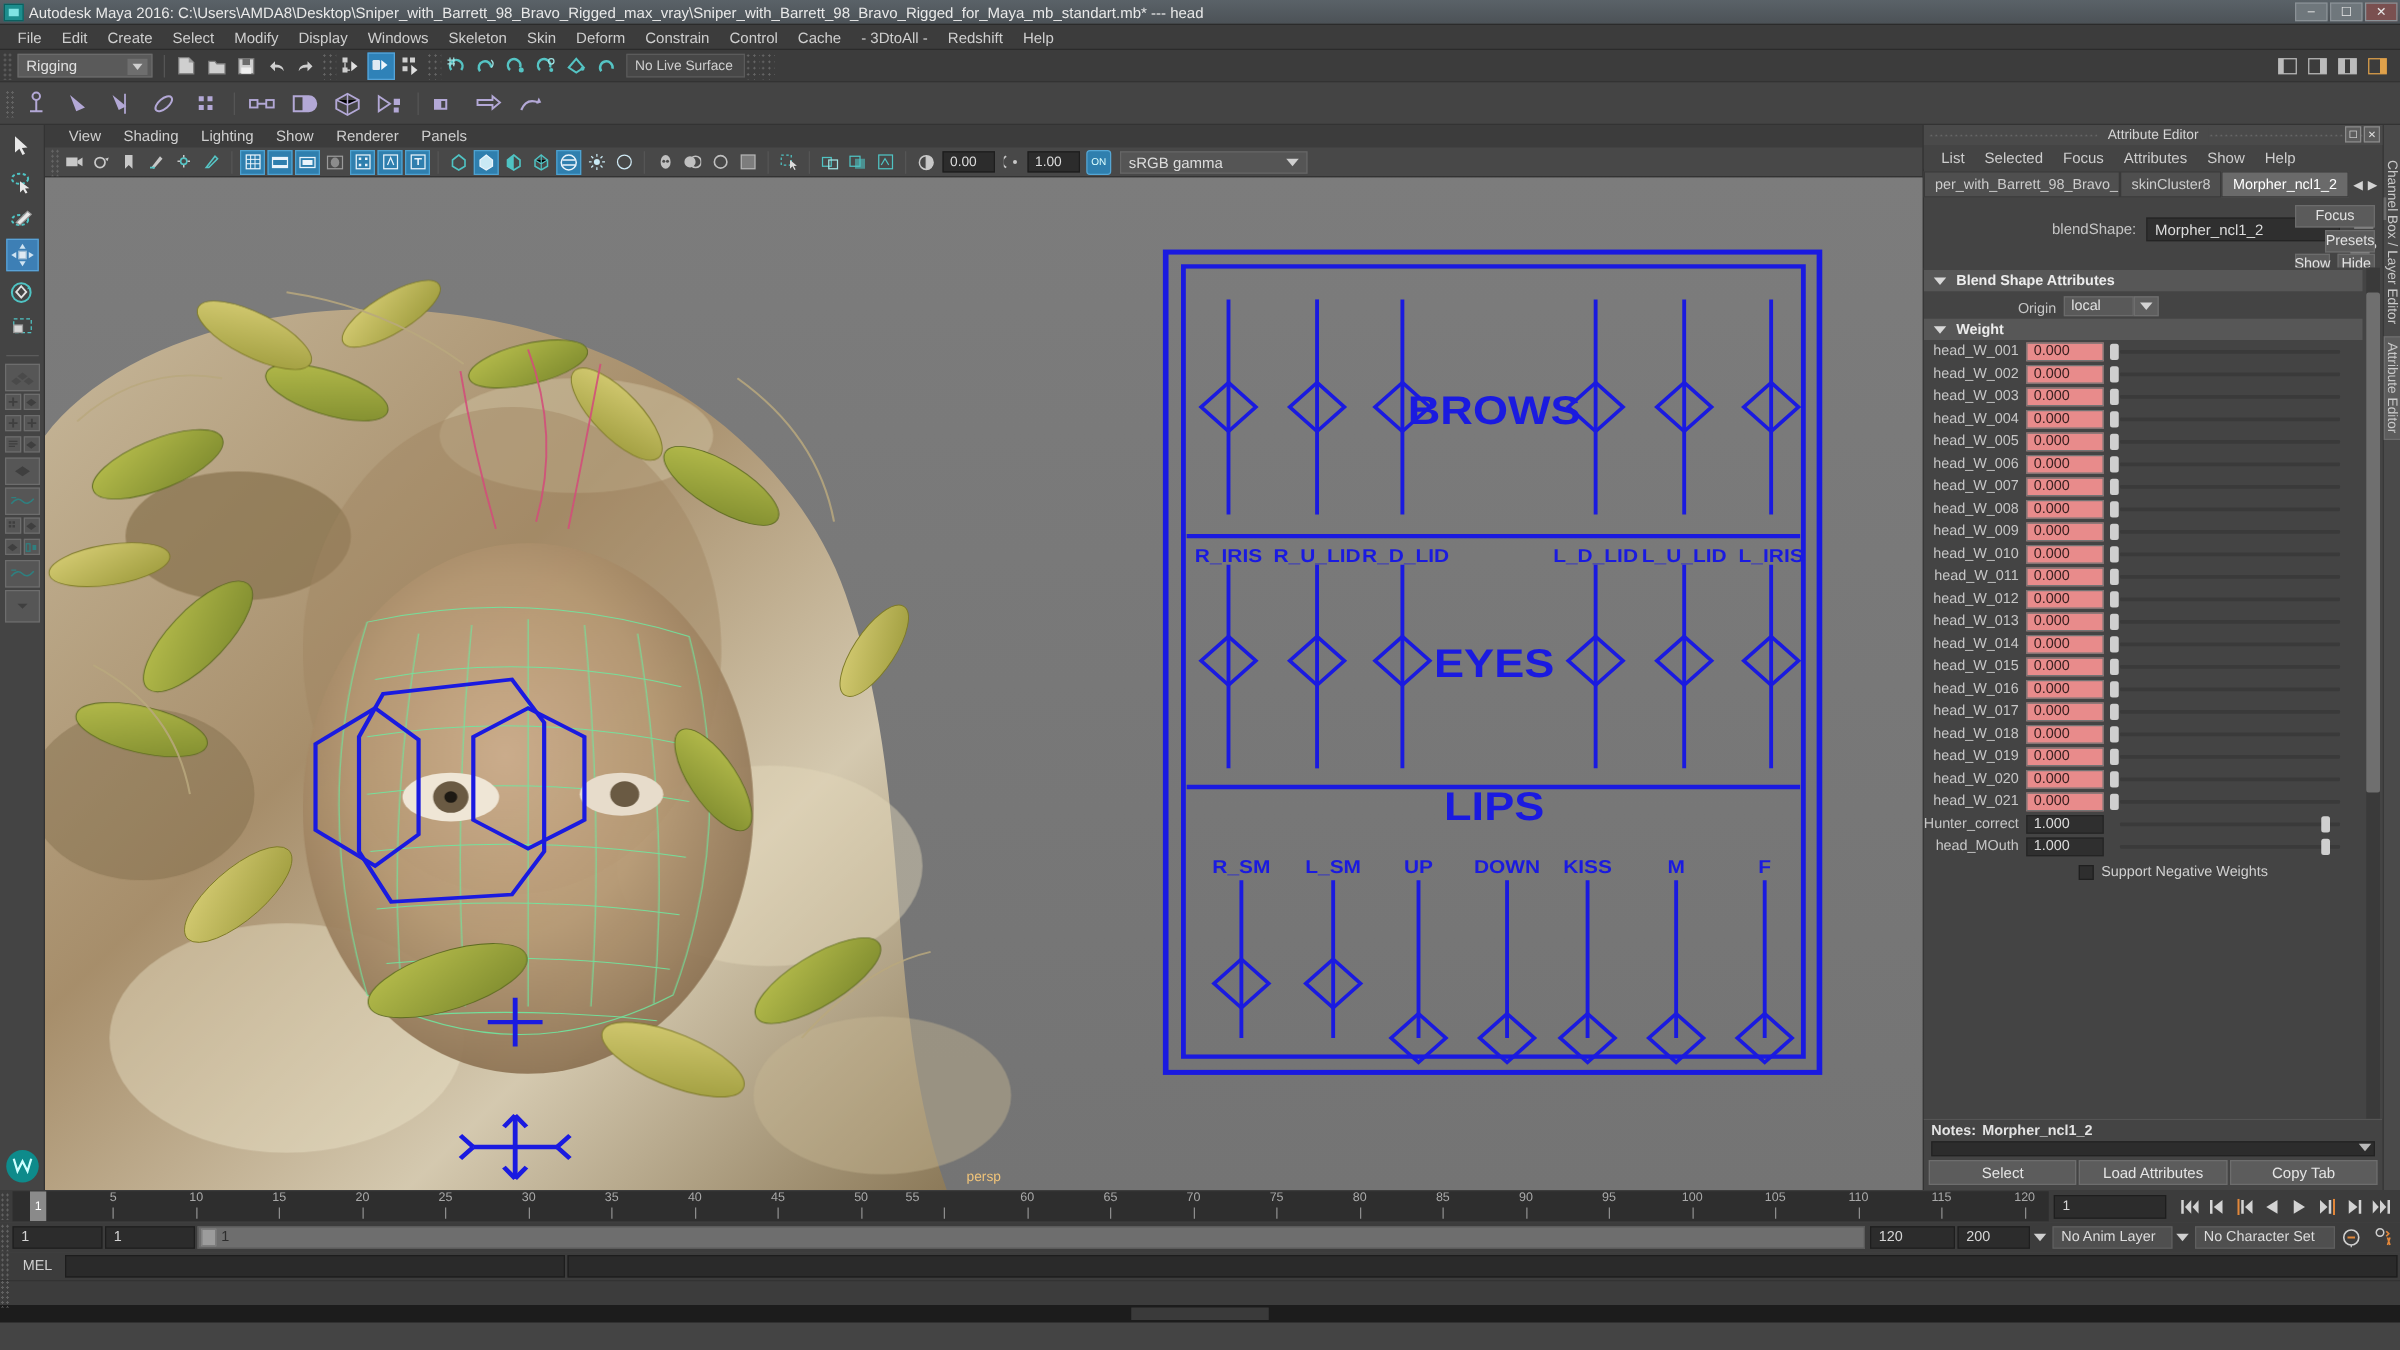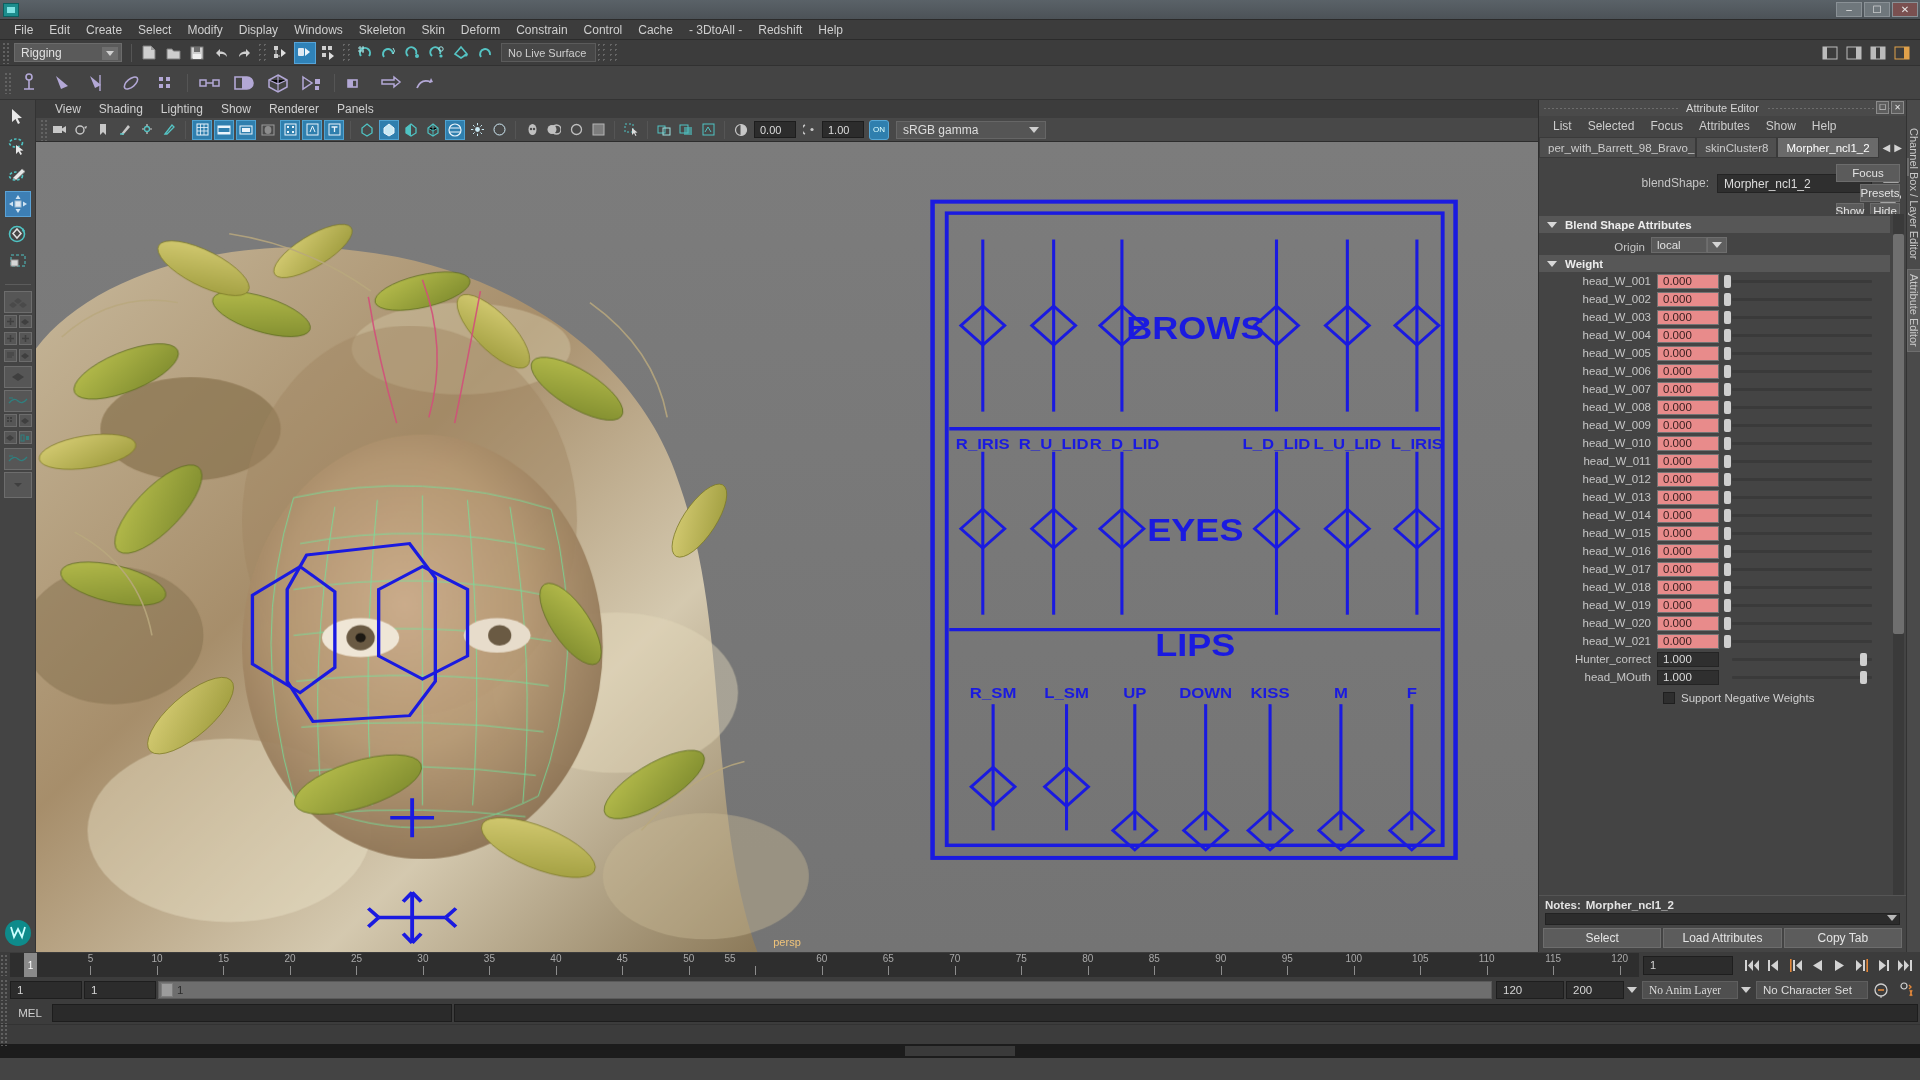--- a/index.html
+++ b/index.html
@@ -112,21 +112,21 @@
   .lbl-right{text-align:right;color:#c5c5c5;font-size:12px;}
   .txtbox{background:#2f2f2f;border:1px solid #242424;height:19px;display:flex;align-items:center;
     padding-left:6px;color:#dcdcdc;font-size:12px;}
   .btnsm{background:#5b5b5b;border:1px solid #6c6c6c;color:#e2e2e2;font-size:11.5px;
     display:flex;align-items:center;justify-content:center;height:18px;}
   .secthdr{height:17px;background:#575757;display:flex;align-items:center;
     padding-left:8px;font-size:11.5px;font-weight:bold;color:#ececec;margin-top:2px;}
   .secthdr .tri{margin-right:8px;border-left:5px solid transparent;border-right:5px solid transparent;
     border-top:6px solid #d8d8d8;}
   .wrow{height:18px;display:flex;align-items:center;}
-  .wname{width:118px;text-align:right;padding-right:6px;font-size:11.5px;color:#c6c6c6;white-space:nowrap;}
+  .wname{width:82px;text-align:right;padding-right:6px;font-size:11.5px;color:#c6c6c6;white-space:nowrap;}
   .wval{width:62px;height:15px;border:1px solid #737373;background:#e88b8b;color:#3a2020;
     font-size:11.5px;display:flex;align-items:center;padding-left:5px;}
   .wval.neutral{background:#2f2f2f;border:1px solid #242424;color:#dcdcdc;}
   .wslider{flex:1;height:15px;position:relative;margin-left:5px;margin-right:18px;}
   .wtrack{position:absolute;left:8px;right:0;top:6px;height:3px;background:#3a3a3a;border-radius:1px;}
   .whandle{position:absolute;top:1px;width:7px;height:13px;background:#cfcfcf;border-radius:2px;}
   .origin-row{height:20px;display:flex;align-items:flex-end;}
   .chk{width:12px;height:12px;background:#2e2e2e;border:1px solid #1f1f1f;margin-right:6px;}
   .ae-scroll{flex:1;overflow:hidden;position:relative;background:#444;}
   .sbar{position:absolute;right:2px;top:0;bottom:0;width:11px;background:#3a3a3a;}
@@ -165,20 +165,21 @@
   .melinput{flex:1;height:18px;background:#2a2a2a;border:1px solid #1d1d1d;margin-right:2px;}
   .helpline{height:20px;background:#3c3c3c;border-top:1px solid #333;display:flex;align-items:center;}
   .taskbar{height:14px;background:#1c1c1c;display:flex;align-items:center;justify-content:center;}
   .taskbar .tbitm{width:110px;height:10px;background:#3a3a3a;}
 </style>
 </head>
 <body>
 
 <div class="titlebar">
   <div class="tb-logo"></div>
+  <div class="tb-title">Autodesk Maya 2016: C:\Users\AMDA8\Desktop\Sniper_with_Barrett_98_Bravo_Rigged_max_vray\Sniper_with_Barrett_98_Bravo_Rigged_for_Maya_mb_standart.mb*   ---   head</div>
   <div class="tb-btns">
     <div class="tb-btn">–</div>
     <div class="tb-btn">☐</div>
     <div class="tb-btn close">✕</div>
   </div>
 </div>
 
 <div class="menubar">
   <div class="mi">File</div>
   <div class="mi">Edit</div>
@@ -1359,21 +1360,21 @@
   <div class="rfield" style="width:72px;">1</div>
   <div class="rslider">
     <div class="rthumb"></div>
     <span style="font-size:11.5px;color:#2d2d2d;margin-left:4px;">1</span>
   </div>
   <div class="rfield" style="width:68px;">120</div>
   <div class="rfield" style="width:58px;">200</div>
   <div style="width:16px;display:flex;align-items:center;justify-content:center;">
     <span style="border-left:5px solid transparent;border-right:5px solid transparent;border-top:6px solid #cfcfcf;"></span>
   </div>
-  <div class="rsel" style="width:96px;font-family:Liberation Serif, serif;">No Anim Layer</div>
+  <div class="rsel" style="width:96px;">No Anim Layer</div>
   <div style="width:16px;display:flex;align-items:center;justify-content:center;">
     <span style="border-left:5px solid transparent;border-right:5px solid transparent;border-top:6px solid #cfcfcf;"></span>
   </div>
   <div class="rsel" style="width:112px;">No Character Set</div>
   <div style="width:26px;display:flex;align-items:center;justify-content:center;">
     <svg width="17" height="16" viewBox="0 0 17 16">
         <circle cx="8" cy="8" r="6" fill="none" stroke="#cfcfcf" stroke-width="1.3"></circle>
         <path d="M5 8h6" stroke="#e2873a" stroke-width="1.6"></path>
         <path d="M8 14v2" stroke="#cfcfcf"></path>
       </svg>

